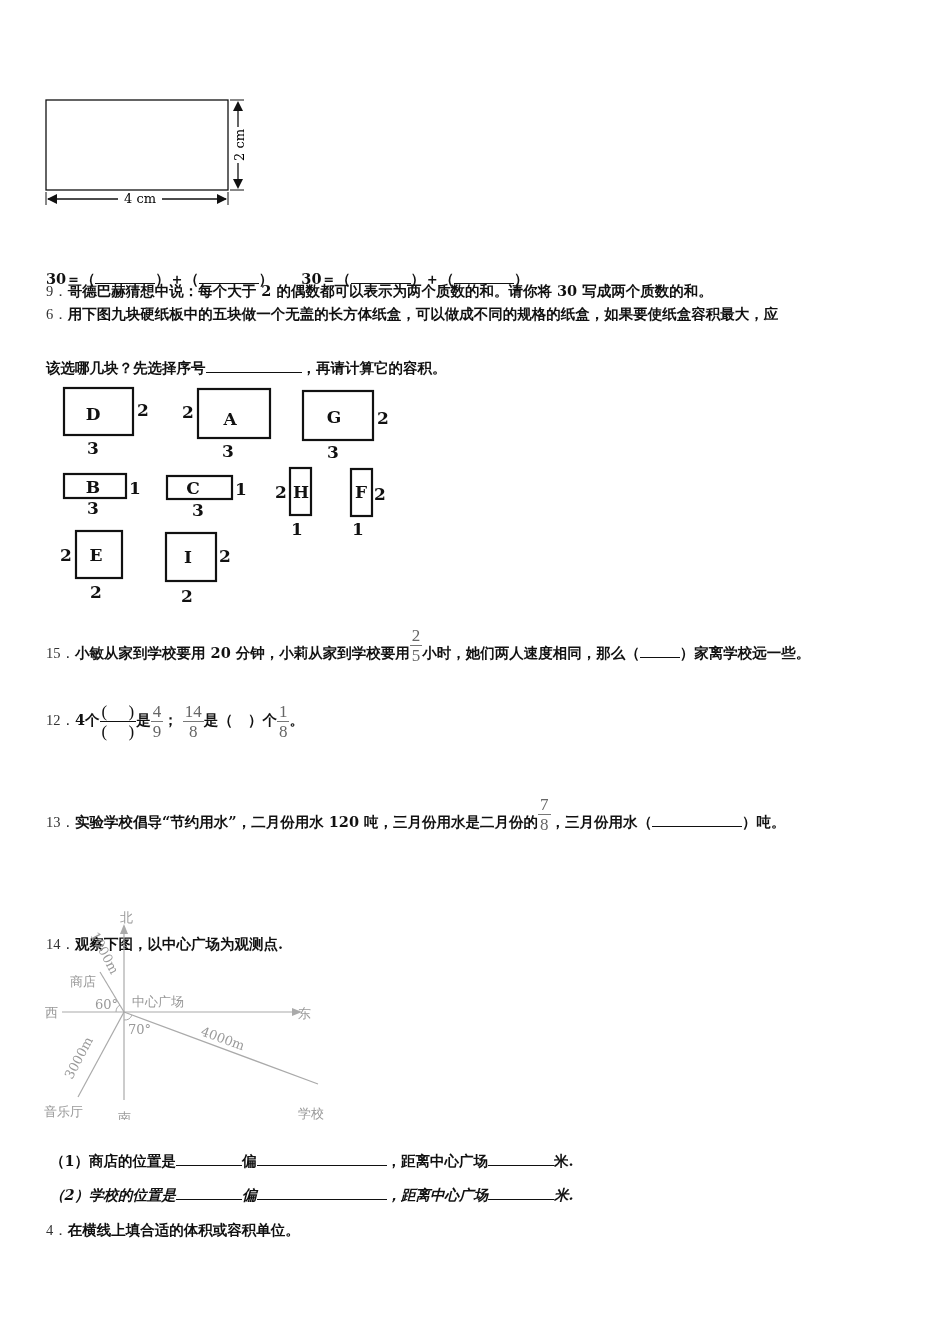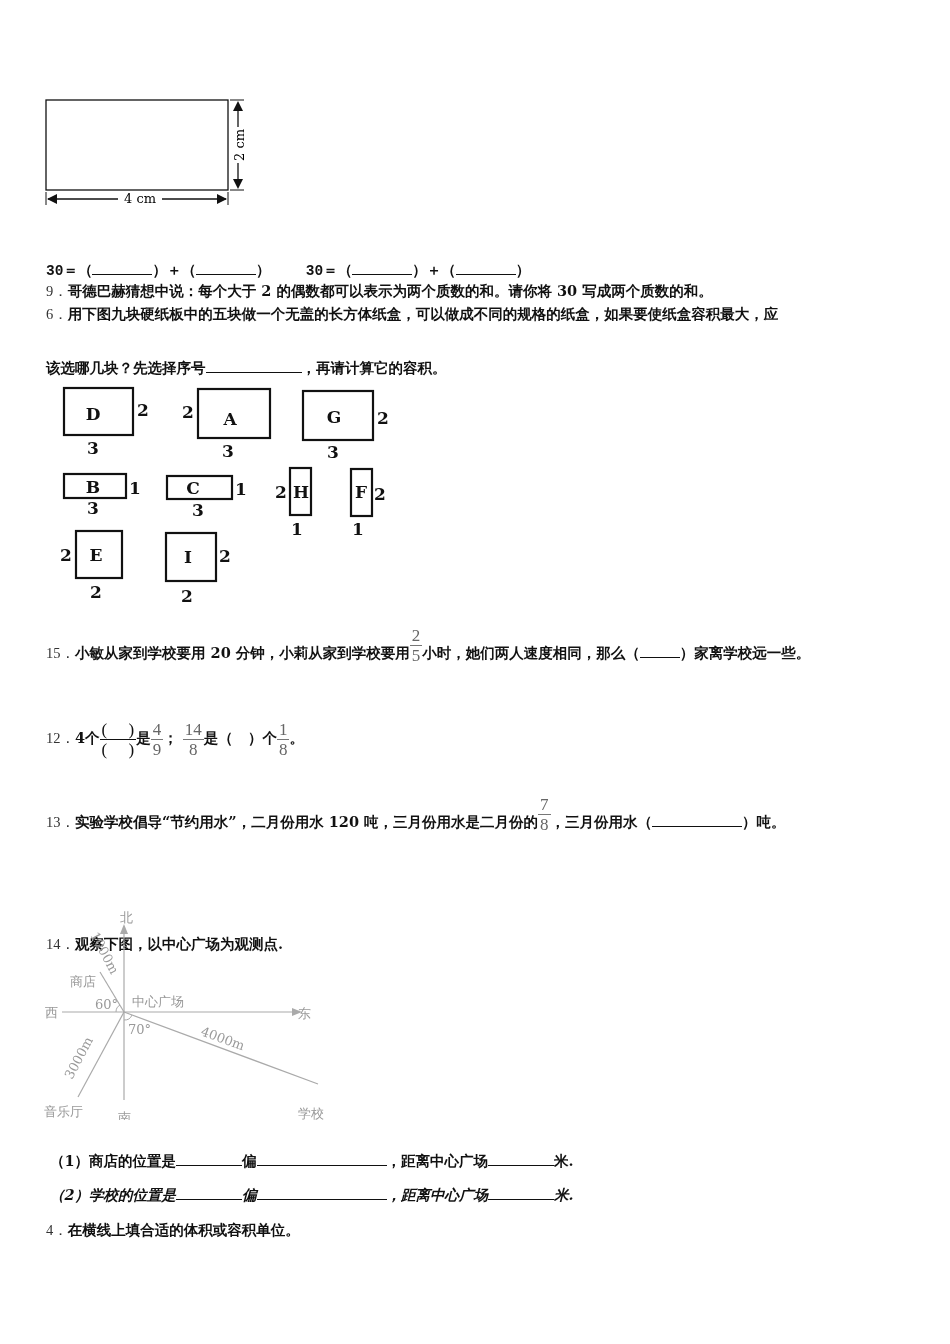--- a/index.html
+++ b/index.html
@@ -34,21 +34,21 @@
   <line x1="8" y1="104" x2="78" y2="104" stroke="#111" stroke-width="1.3"></line>
   <line x1="122" y1="104" x2="186" y2="104" stroke="#111" stroke-width="1.3"></line>
   <polygon points="7,104 17,99 17,109" fill="#111"></polygon>
   <polygon points="187,104 177,99 177,109" fill="#111"></polygon>
   <text x="100" y="108" font-size="13" text-anchor="middle" font-family="DejaVu Sans, sans-serif">4 cm</text>
 </svg>
 
 <div class="line" style="top:235px;margin-top:46px;">
   <span class="num">9．</span><span>哥德巴赫猜想中说：每个大于 2 的偶数都可以表示为两个质数的和。请你将 30 写成两个质数的和。</span>
 </div>
-<div class="line" style="top:260px;font-family:Liberation Mono, monospace;">
+<div class="line" style="top:269px;">
   <span>30＝（</span><span class="blank" style="width:60px"></span><span>）＋（</span><span class="blank" style="width:60px"></span><span>）</span>
   <span style="display:inline-block;width:18px"></span>
   <span>30＝（</span><span class="blank" style="width:60px"></span><span>）＋（</span><span class="blank" style="width:60px"></span><span>）</span>
 </div>
 
 <div class="line" style="top:304px;">
   <span class="num">6．</span><span>用下图九块硬纸板中的五块做一个无盖的长方体纸盒，可以做成不同的规格的纸盒，如果要使纸盒容积最大，应</span>
 </div>
 <div class="line" style="top:342px;margin-top:16px;">
   <span>该选哪几块？先选择序号</span><span class="blank" style="width:96px"></span><span>，再请计算它的容积。</span>
@@ -94,21 +94,21 @@
     <text x="138" y="183">I</text>
     <text x="175" y="182">2</text>
     <text x="137" y="222">2</text>
   </g>
 </svg>
 
 <div class="line" style="top:633px;line-height:40px;">
   <span class="num">15．</span><span>小敏从家到学校要用 20 分钟，小莉从家到学校要用</span><span class="frac" style="position:relative;top:-9px;"><span class="n">2</span><span class="d">5</span></span><span>小时，她们两人速度相同，那么（</span><span class="blank" style="width:40px"></span><span>）家离学校远一些。</span>
 </div>
 
-<div class="line" style="top:718px;line-height:40px;">
+<div class="line" style="top:700px;line-height:40px;">
   <span class="num">12．</span><span>4个</span><span class="frac" style="color:#111;white-space:pre;"><span class="n" style="border-bottom-color:#111;">(     )</span><span class="d">(     )</span></span><span>是</span><span class="frac"><span class="n">4</span><span class="d">9</span></span><span>；</span> <span class="frac"><span class="n">14</span><span class="d">8</span></span><span style="white-space:pre;">是（   ）个</span><span class="frac"><span class="n">1</span><span class="d">8</span></span><span>。</span>
 </div>
 
 <div class="line" style="top:802px;line-height:40px;">
   <span class="num">13．</span><span>实验学校倡导“节约用水”，二月份用水 120 吨，三月份用水是二月份的</span><span class="frac" style="position:relative;top:-9px;"><span class="n">7</span><span class="d">8</span></span><span>，三月份用水（</span><span class="blank" style="width:90px"></span><span>）吨。</span>
 </div>
 
 <div class="line" style="top:886px;margin-top:48px;">
   <span class="num">14．</span><span>观察下图，以中心广场为观测点.</span>
 </div>

